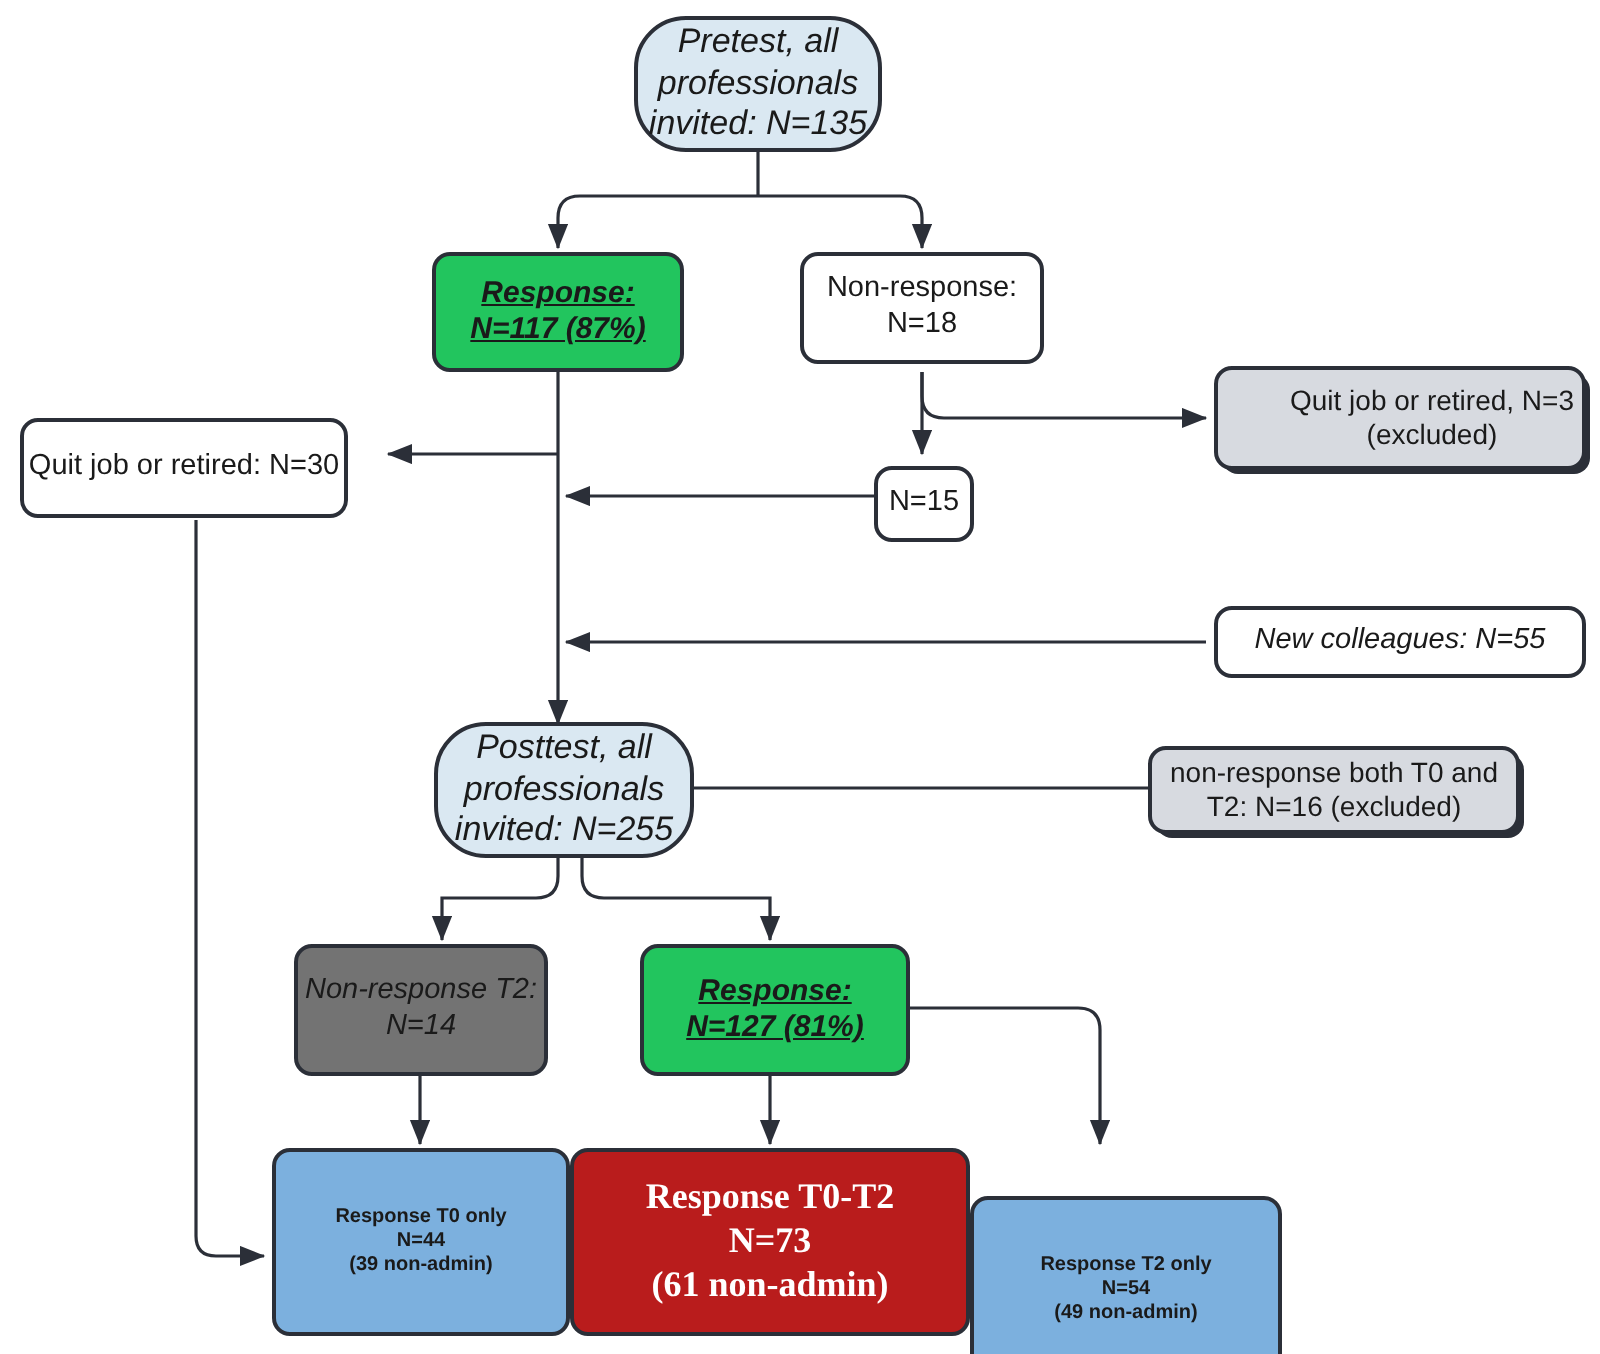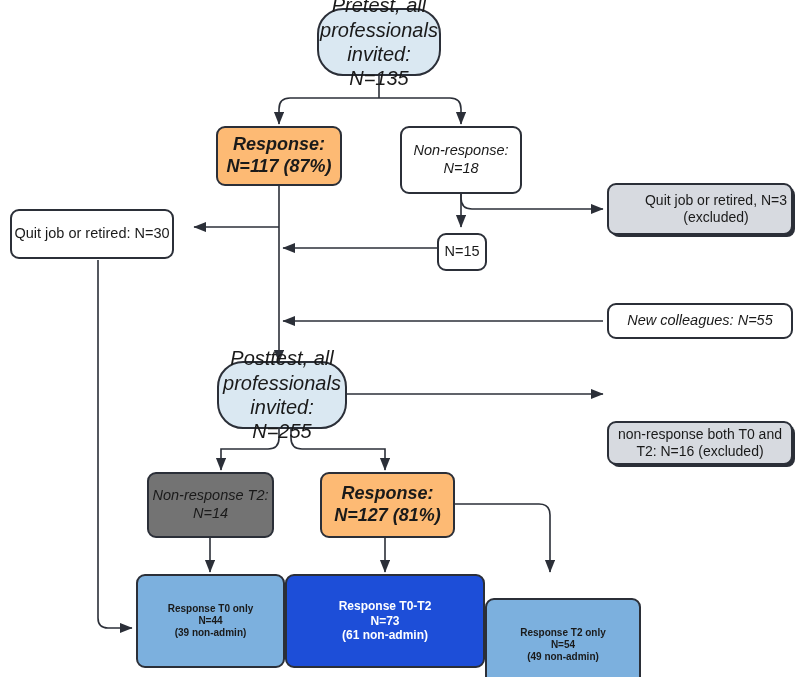--- a/index.html
+++ b/index.html
@@ -32,58 +32,60 @@
     text-align: center;
     border: 2px solid #2b2f38;
     color: #1a1a1a;
     line-height: 1.22;
     white-space: pre-line;
   }
   .n-pale {
     background: #dae8f2;
     border-radius: 26px;
     font-style: italic;
-    font-size: 20px;
+    font-size: 17px;
   }
   .n-white {
     background: #ffffff;
     border-radius: 9px;
     font-size: 14.5px;
   }
   .n-white-it {
     background: #737373;
     border-radius: 9px;
     font-size: 14.5px;
     font-style: italic;
   }
   .n-blue {
-    background: #fdba74;
+    background: #22c55e;
     border-radius: 9px;
-    font-size: 18px;
+    font-size: 15px;
     font-style: italic;
     font-weight: bold;
+    text-decoration: underline;
   }
   .n-gray {
     background: #d7dae0;
     border-radius: 9px;
     font-size: 14px;
     box-shadow: 3px 3px 0 -1px #2b2f38;
   }
   .n-lblue-out {
     background: #7cb0de;
     border-radius: 9px;
     font-size: 10px;
     font-weight: bold;
   }
   .n-dblue-out {
-    background: #1d4ed8;
+    background: #b91c1c;
     border-radius: 9px;
-    font-size: 12px;
+    font-size: 18px;
     font-weight: bold;
     color: #ffffff;
+    font-family: Liberation Serif, serif;
   }
   .n-small {
     background: #ffffff;
     border-radius: 9px;
     font-size: 14.5px;
   }
 </style>
 </head>
 <body>
 
@@ -129,35 +131,35 @@
 
       <path d="M455,504 L539,504 Q550,504 550,515 L550,572" marker-end="url(#arrow)"></path>
     </g>
   </svg>
 
   <div class="node n-pale" style="left:317px; top:8px; width:124px; height:68px;">Pretest, all professionals invited: N=135</div>
 
   <div class="node n-blue" style="left:216px; top:126px; width:126px; height:60px;">Response:
 N=117 (87%)</div>
 
-  <div class="node n-white" style="left:400px; top:126px; width:122px; height:68px;font-style:italic;">Non-response:
+  <div class="node n-white" style="left:400px; top:126px; width:122px; height:56px;">Non-response:
 N=18</div>
 
   <div class="node n-gray" style="left:607px; top:183px; width:186px; height:52px;padding-left:32px;">Quit job or retired, N=3
 (excluded)</div>
 
   <div class="node n-white" style="left:10px; top:209px; width:164px; height:50px;">Quit job or retired: N=30</div>
 
   <div class="node n-small" style="left:437px; top:233px; width:50px; height:38px;">N=15</div>
 
   <div class="node n-white" style="left:607px; top:303px; width:186px; height:36px;font-style:italic;">New colleagues: N=55</div>
 
   <div class="node n-pale" style="left:217px; top:361px; width:130px; height:68px;">Posttest, all professionals invited: N=255</div>
 
-  <div class="node n-gray" style="left:607px; top:373px; width:186px; height:44px;margin-top:48px;">non-response both T0 and T2: N=16 (excluded)</div>
+  <div class="node n-gray" style="left:574px; top:373px; width:186px; height:44px;">non-response both T0 and T2: N=16 (excluded)</div>
 
   <div class="node n-white-it" style="left:147px; top:472px; width:127px; height:66px;">Non-response T2:
 N=14</div>
 
   <div class="node n-blue" style="left:320px; top:472px; width:135px; height:66px;">Response:
 N=127 (81%)</div>
 
   <div class="node n-lblue-out" style="left:136px; top:574px; width:149px; height:94px;">Response T0 only
 N=44
 (39 non-admin)</div>

